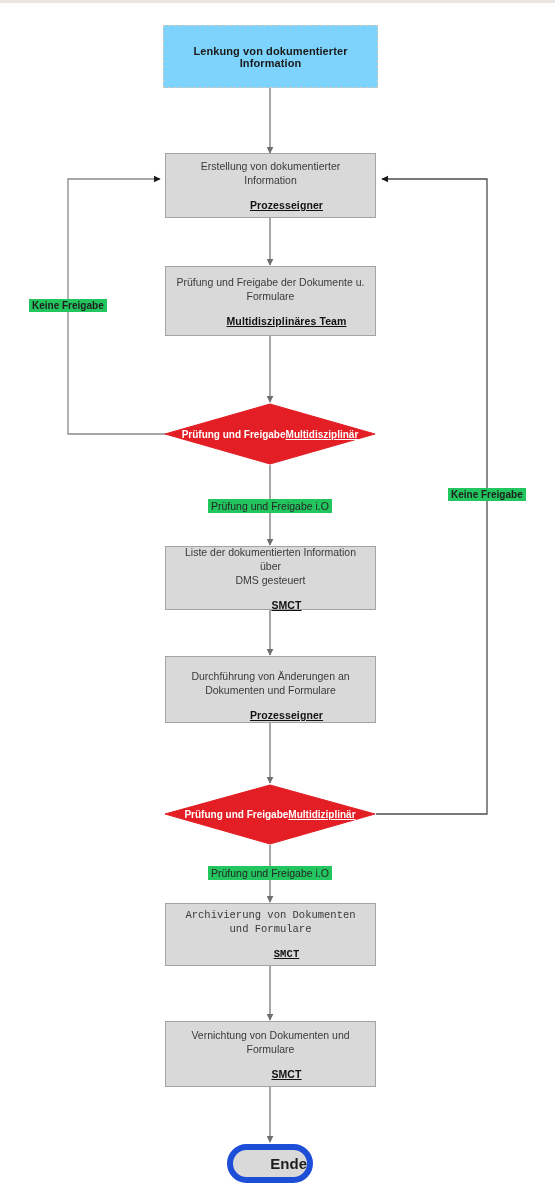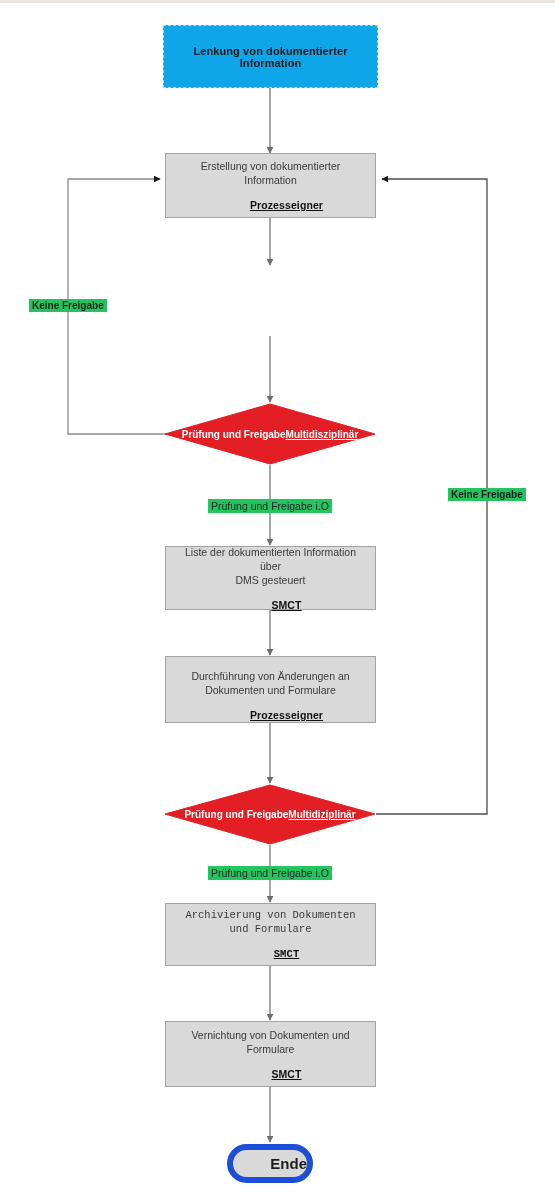--- a/index.html
+++ b/index.html
@@ -47,21 +47,21 @@
   .proc .role {
     font-weight: bold;
     text-decoration: underline;
     color: #111111;
     margin-top: 11px;
     font-size: 10.5px;
     letter-spacing: 0.1px;
     margin-left: 32px;
   }
   .start {
-    background: #0ea5e9;
+    background: #7dd3fc;
     border: 1px dashed #cfcabb;
     color: #1a1a1a;
     font-size: 11px;
     font-weight: bold;
     letter-spacing: 0.1px;
   }
   .diamond-wrap {
     position: absolute;
   }
   .diamond-wrap svg {
@@ -154,20 +154,25 @@
 
   <div class="node start" style="left:163px; top:22px; width:215px; height:63px;">
     <span>Lenkung von dokumentierter Information</span>
   </div>
 
   <div class="node proc" style="left:165px; top:150px; width:211px; height:65px;">
     <span class="title-line">Erstellung von dokumentierter Information</span>
     <span class="role">Prozesseigner</span>
   </div>
 
+  <div class="node proc" style="left:165px; top:263px; width:211px; height:70px;">
+    <span class="title-line">Prüfung und Freigabe der Dokumente u.</span>
+    <span class="title-line">Formulare</span>
+    <span class="role">Multidisziplinäres Team</span>
+  </div>
 
   <div class="diamond-wrap" style="left:164px; top:400px; width:212px; height:62px;">
     <svg width="212" height="62" viewBox="0 0 212 62" xmlns="http://www.w3.org/2000/svg">
       <polygon points="1,31 106,1 211,31 106,61" fill="#E31E24" stroke="#E31E24" stroke-width="1"></polygon>
     </svg>
     <div class="diamond-text">
       <span class="l1">Prüfung und Freigabe</span>
       <span class="l2">Multidisziplinär</span>
     </div>
   </div>

